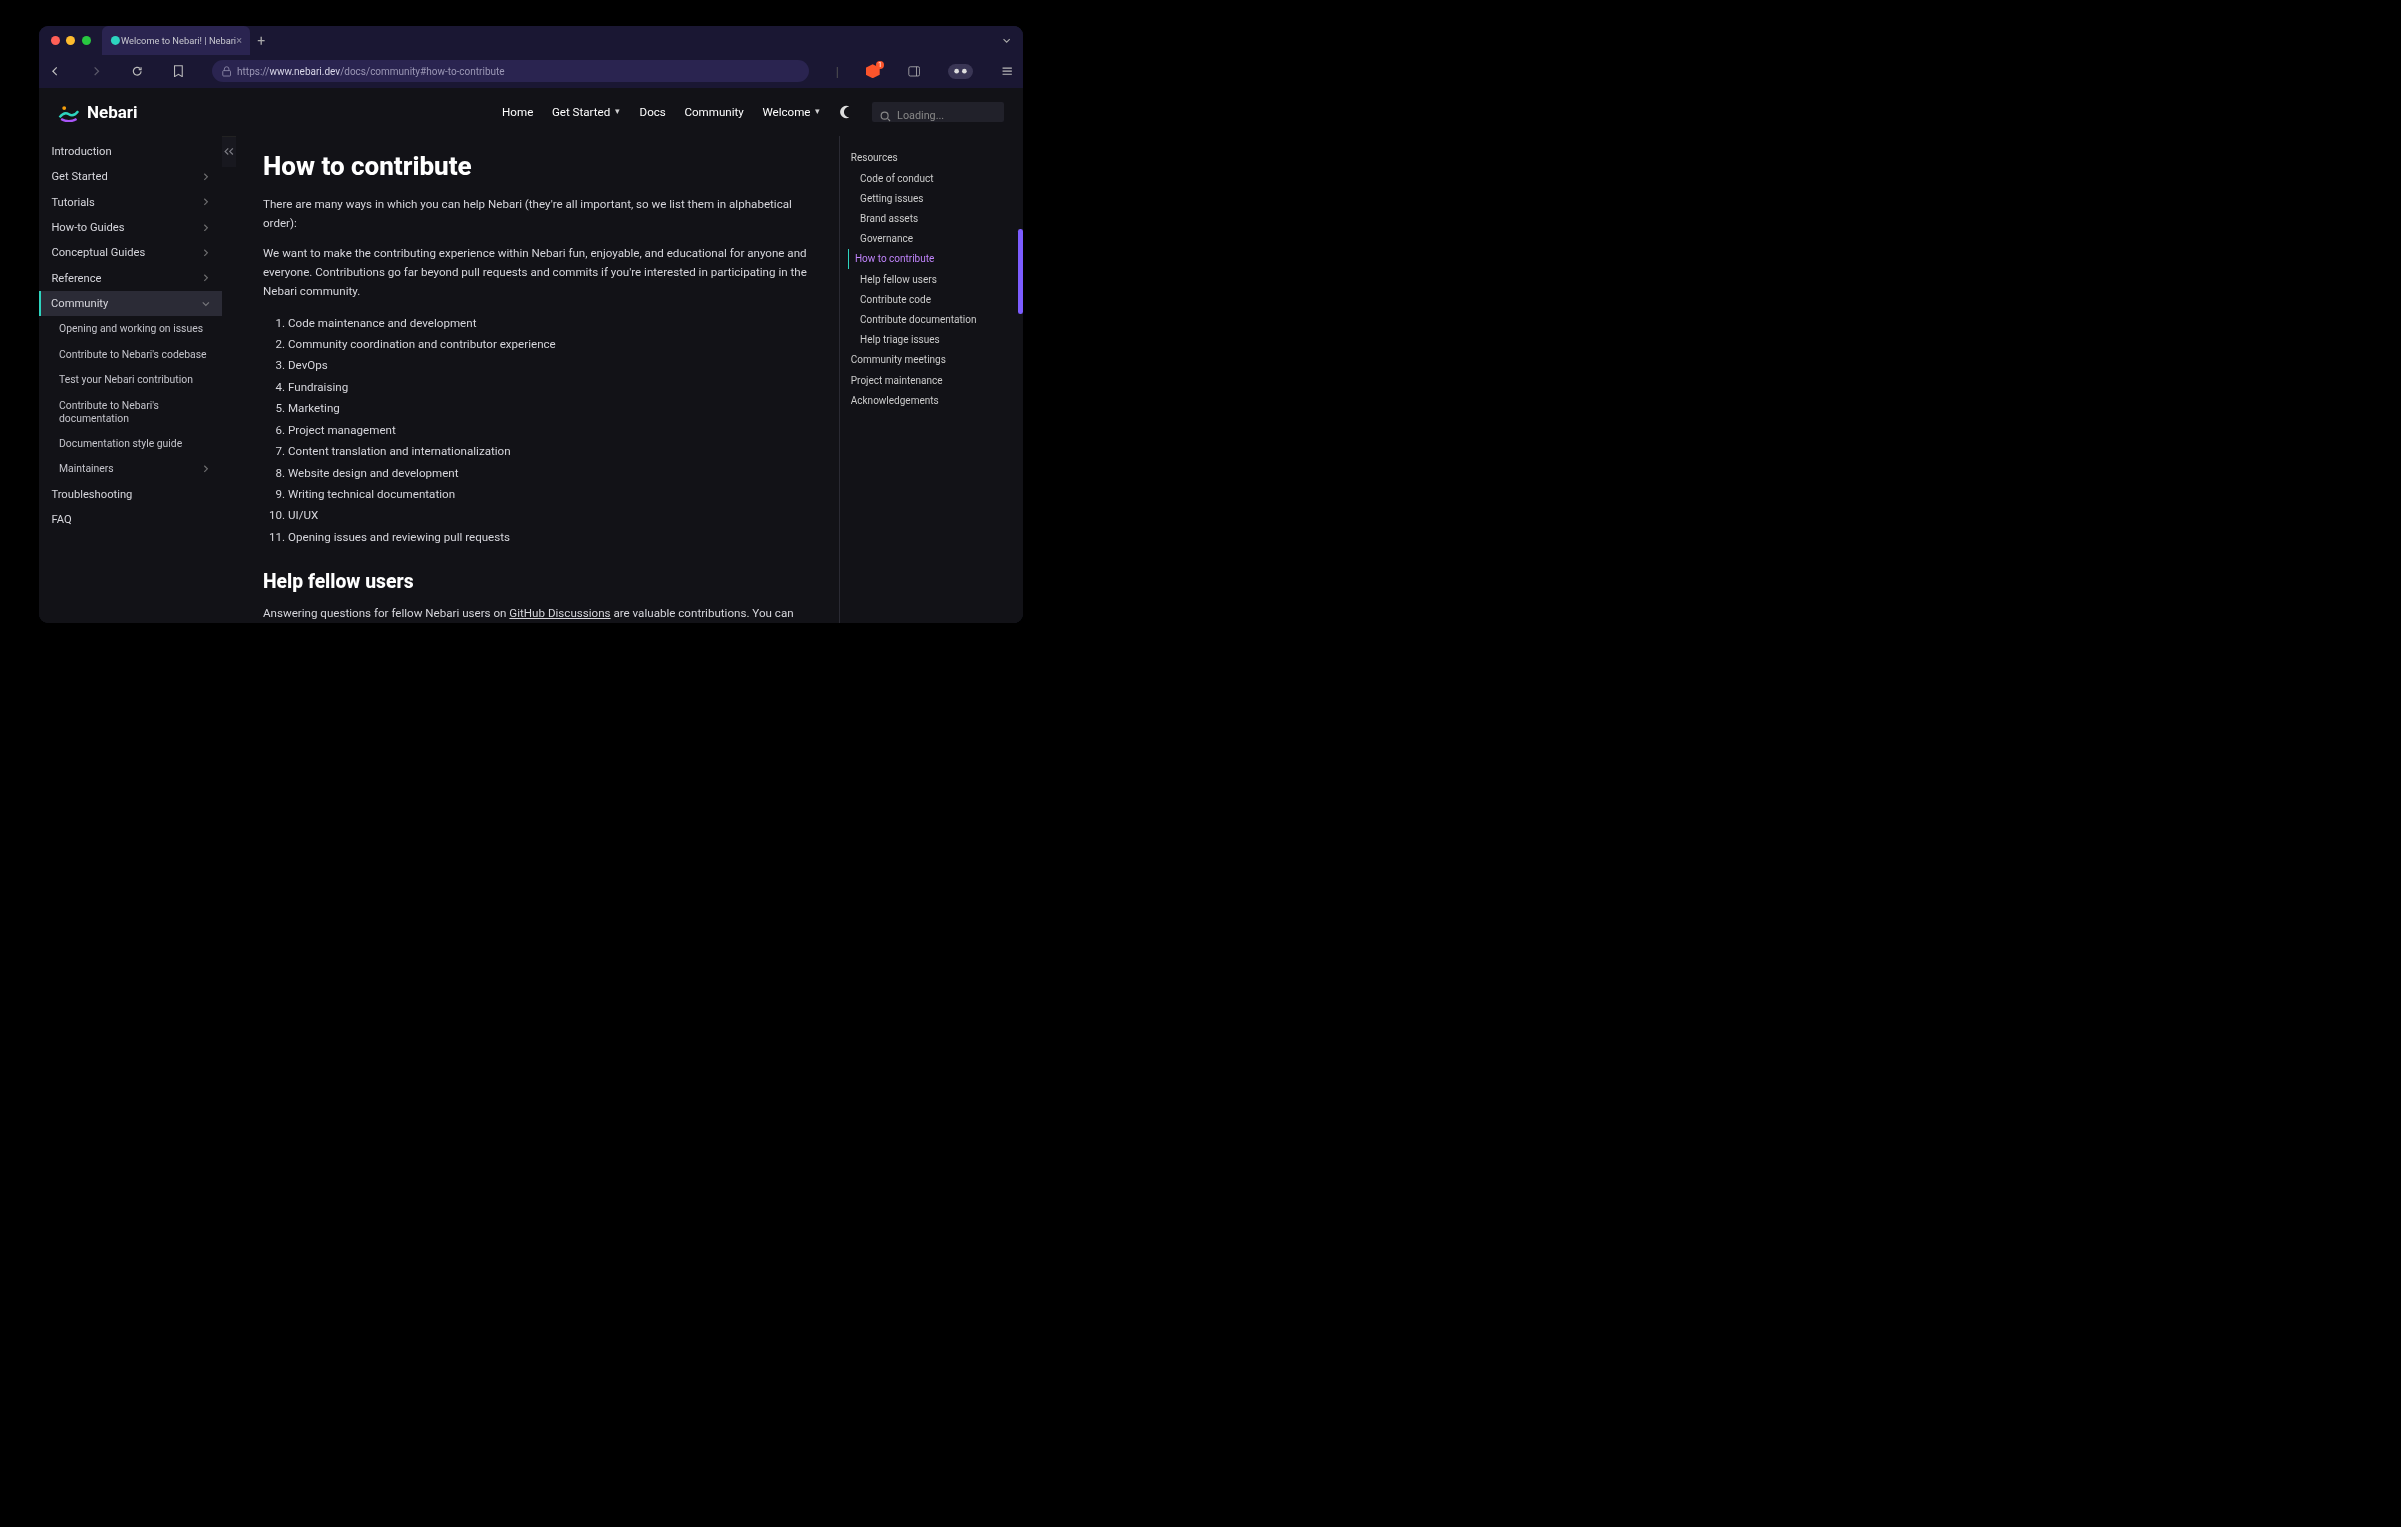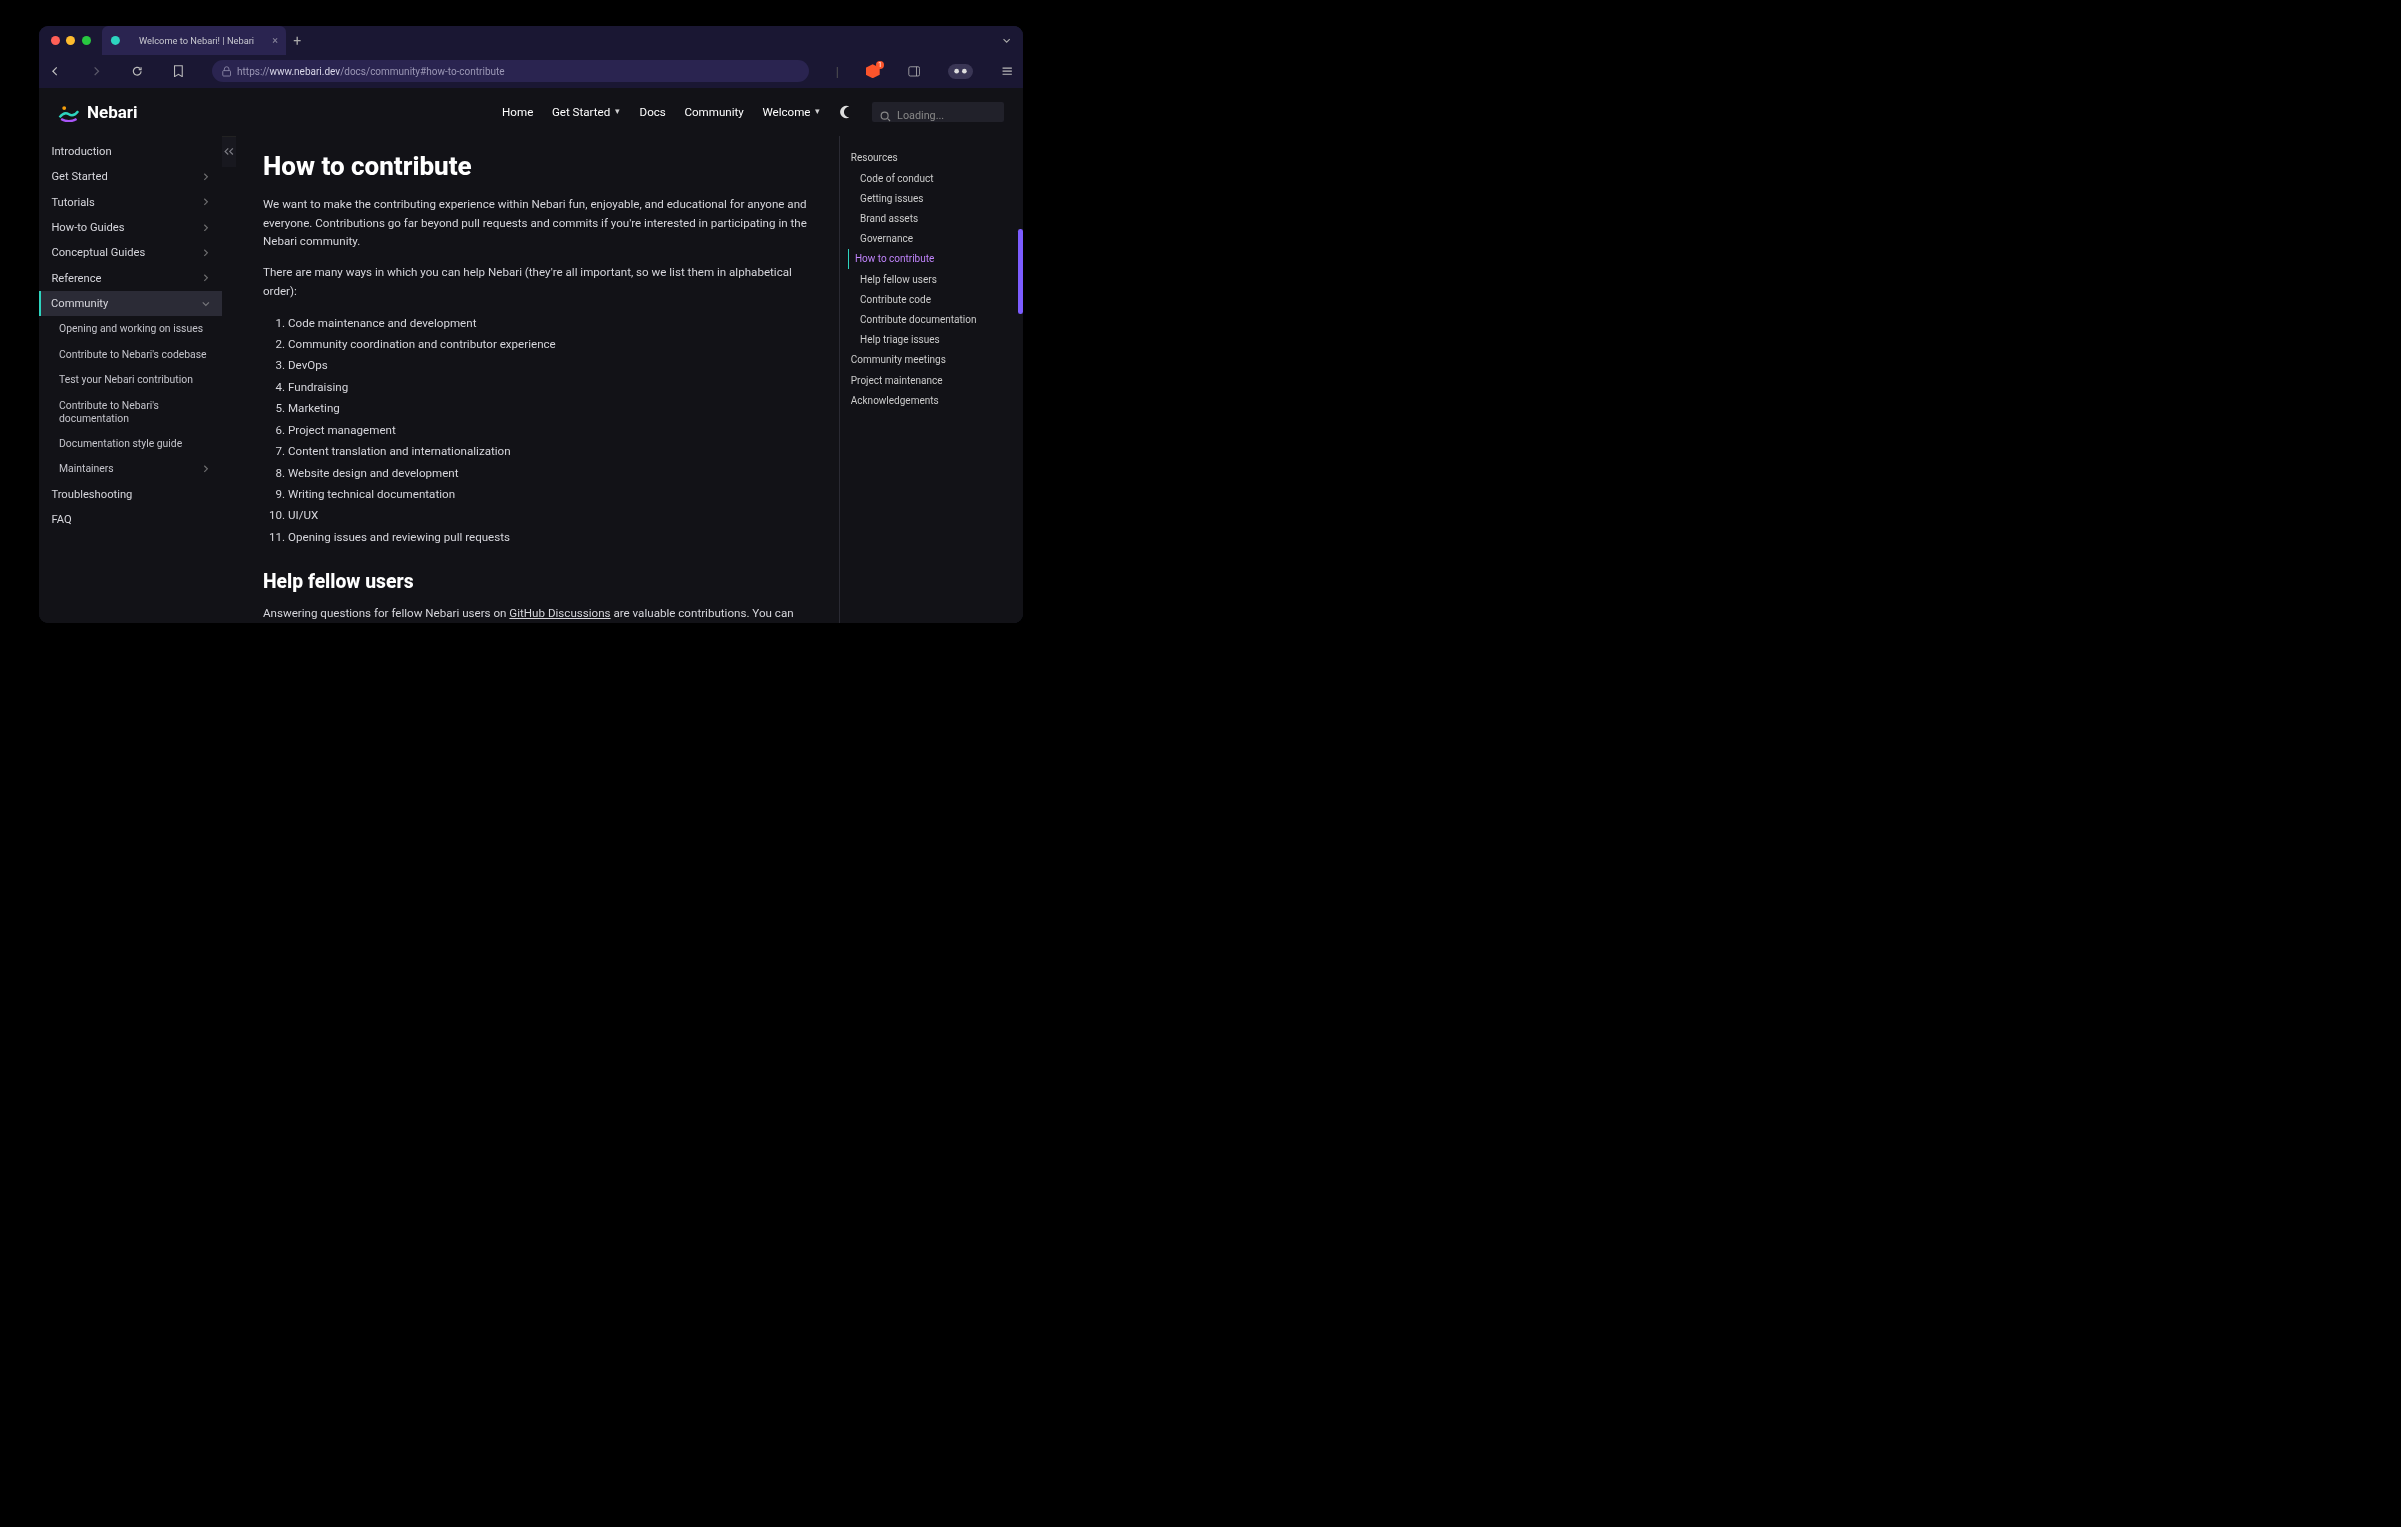--- a/index.html
+++ b/index.html
@@ -32,21 +32,21 @@
     .tl { width: 9.3px; height: 9.3px; border-radius: 50%; }
     .tl-red { background: #ff5f57; }
     .tl-yellow { background: #febc2e; }
     .tl-green { background: #28c840; }
     .tab {
       background: #2a2450;
       height: 100%;
       display: flex;
       align-items: center;
       padding: 0 7.7px;
-      gap: 18px;
+      gap: 0;
       font-size: 9.3px;
       color: #c8c8d0;
       border-radius: 6.2px 6.2px 0 0;
     }
     .tab-favicon { width: 10.8px; height: 10.8px; display:flex; align-items:center; justify-content:center; }
     .tab-close { opacity: 0.6; font-size:10.8px; cursor:pointer; }
     .newtab-btn { margin-left: 7.7px; color:#aaa; font-size:14px; }
     .tabsdropdown { margin-left:auto; color:#aaa; }
     .toolbar {
       background: #1a1733;
@@ -368,22 +368,22 @@
           </div>
         <div class="sidebar-collapse">
           <svg width="14" height="10.8" viewBox="0 0 18 14">
               <path d="M8 3L4 7l4 4M14 3l-4 4 4 4" stroke="#7a7a82" fill="none" stroke-width="1.6"></path>
             </svg>
         </div>
       </div>
 
       <div class="main">
         <h1>How to contribute</h1>
+        <p>There are many ways in which you can help Nebari (they're all important, so we list them in alphabetical order):</p>
         <p>We want to make the contributing experience within Nebari fun, enjoyable, and educational for anyone and everyone. Contributions go far beyond pull requests and commits if you're interested in participating in the Nebari community.</p>
-        <p>There are many ways in which you can help Nebari (they're all important, so we list them in alphabetical order):</p>
         <ol id="contrib-list">
             <li>Code maintenance and development</li>
             <li>Community coordination and contributor experience</li>
             <li>DevOps</li>
             <li>Fundraising</li>
             <li>Marketing</li>
             <li>Project management</li>
             <li>Content translation and internationalization</li>
             <li>Website design and development</li>
             <li>Writing technical documentation</li>

